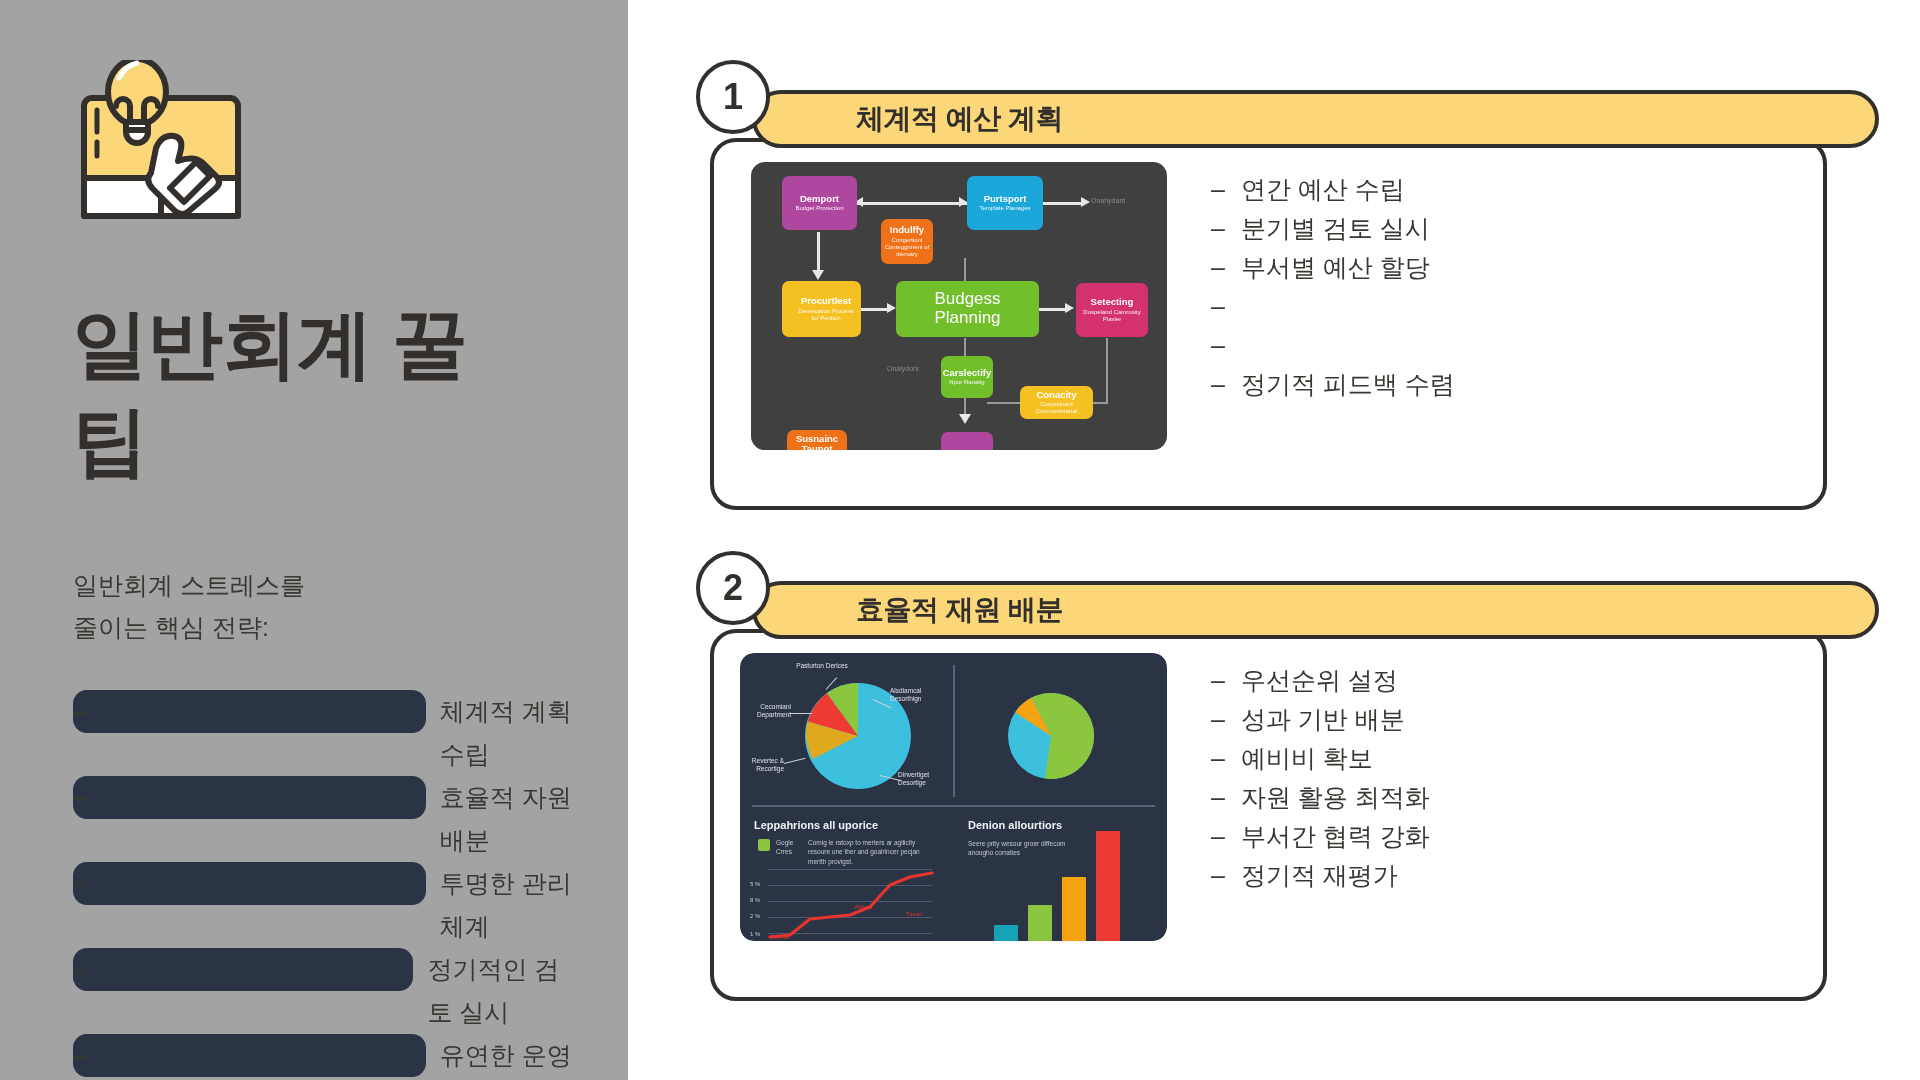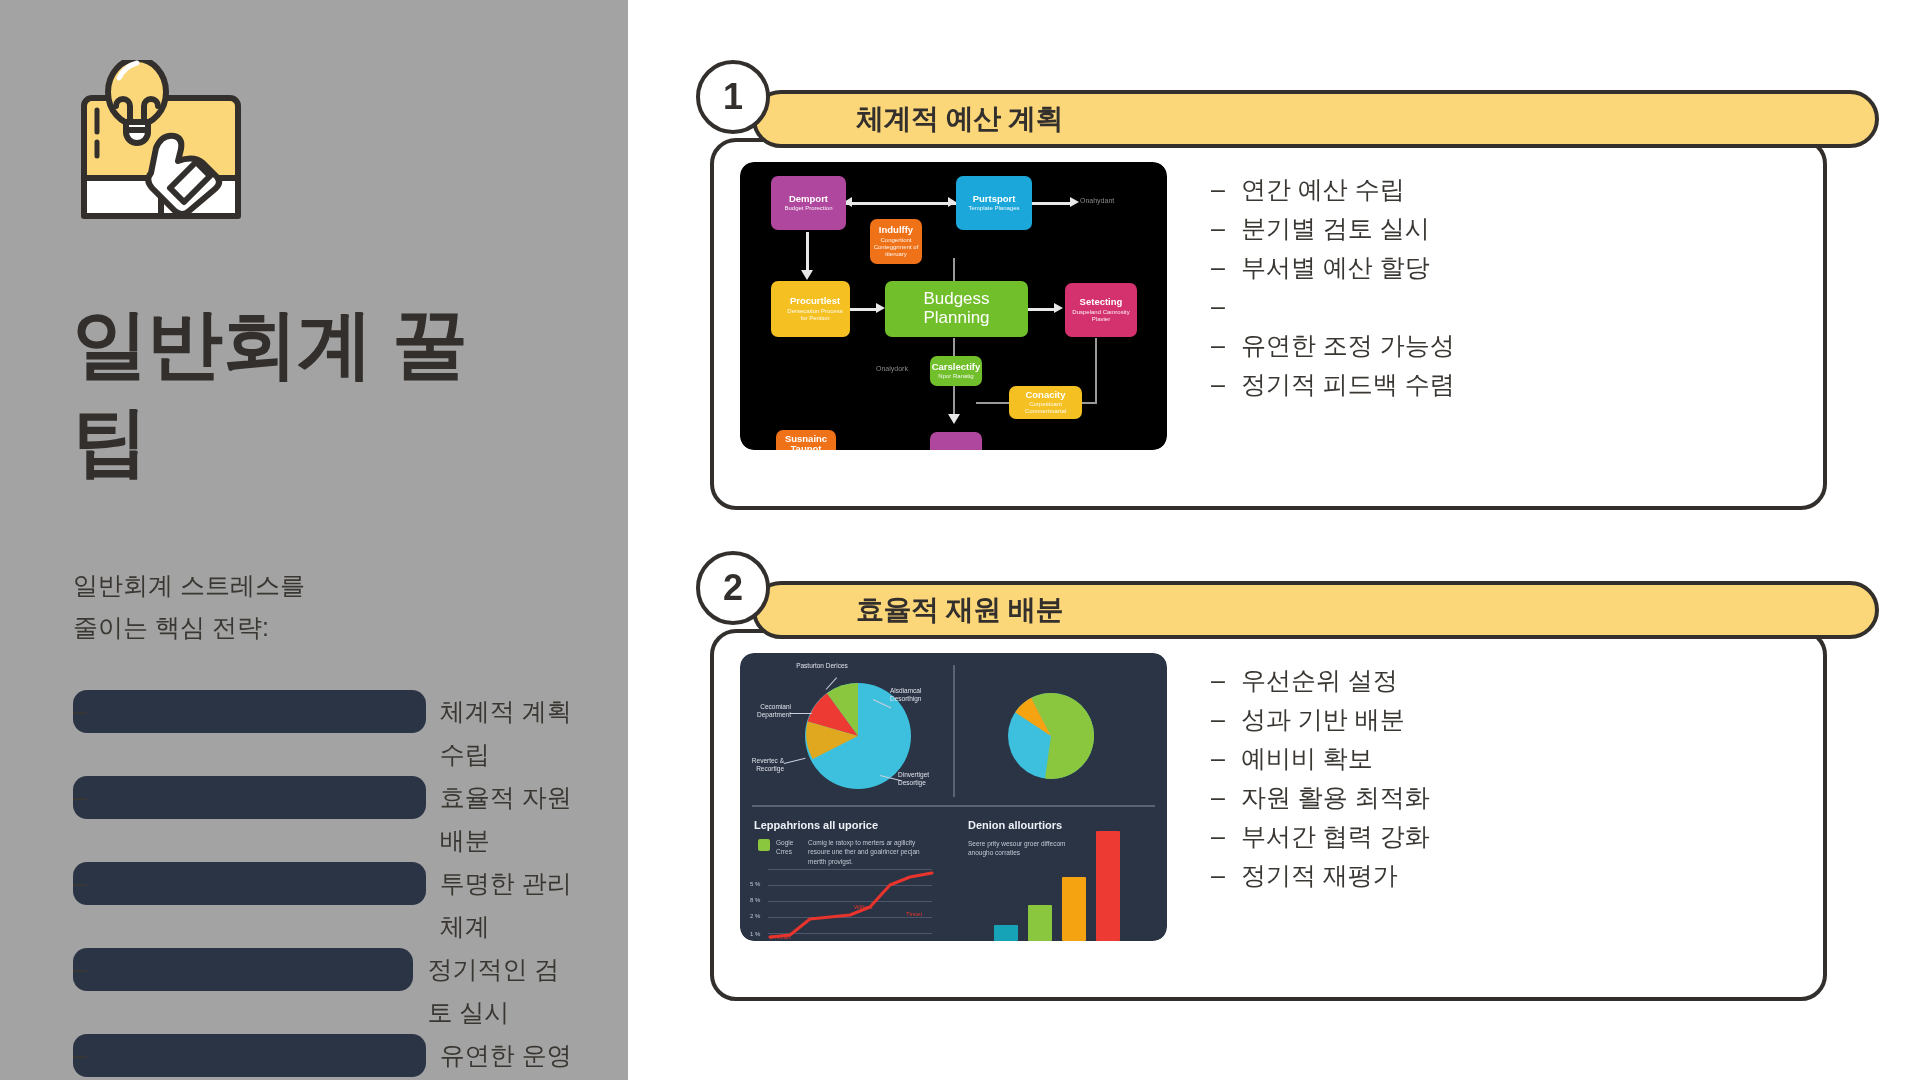--- a/index.html
+++ b/index.html
@@ -115,24 +115,25 @@
   }
   .bullets li{
     font-size:25px;line-height:1.56;
     color:#3a3733;
     display:flex;gap:16px;
     white-space:nowrap;
   }
 
   
   .flow{
-    background:#000000;
+    background:#404040;
     width:100%;height:100%;
     position:relative;
     border-radius:14px;
+    margin-left:11px;
   }
   .fnode{
     position:absolute;
     border-radius:7px;
     color:#fff;
     display:flex;flex-direction:column;
     align-items:center;justify-content:center;
     text-align:center;
     overflow:hidden;
     padding:2px 3px;box-sizing:border-box;
@@ -281,21 +282,21 @@
 
           <div class="fnode big" style="left:145px;top:119px;width:143px;height:56px;background:#72bf2c;">
             <span class="t1">Budgess Planning</span>
           </div>
 
           <div class="fnode" style="left:325px;top:121px;width:72px;height:54px;background:#d4326e;">
             <span class="t1">Setecting</span>
             <span class="t2">Duspeland Camrosity Plavier</span>
           </div>
 
-          <div class="fnode" style="left:190px;top:194px;width:52px;height:30px;background:#72bf2c;">
+          <div class="fnode" style="left:190px;top:194px;width:52px;height:42px;background:#72bf2c;">
             <span class="t1">Carslectify</span>
             <span class="t2">Npor Ranatig</span>
           </div>
 
           <div class="fnode" style="left:269px;top:224px;width:73px;height:33px;background:#f5c022;">
             <span class="t1">Conacity</span>
             <span class="t2">Corpetitoant Commertmartal</span>
           </div>
 
           <div class="fnode" style="left:36px;top:268px;width:60px;height:28px;background:#ef7219;">
@@ -317,21 +318,20 @@
           </li>
         <li>
             <span>–</span>
             <span>부서별 예산 할당</span>
           </li>
         <li>
             <span>–</span>
           </li>
         <li>
             <span>–</span>
-            <span>유연한 조정 가능성</span>
           </li>
         <li>
             <span>–</span>
             <span>정기적 피드백 수렴</span>
           </li>
       </ul>
     </div>
   </div>
 
   <div class="card" id="card-2">

